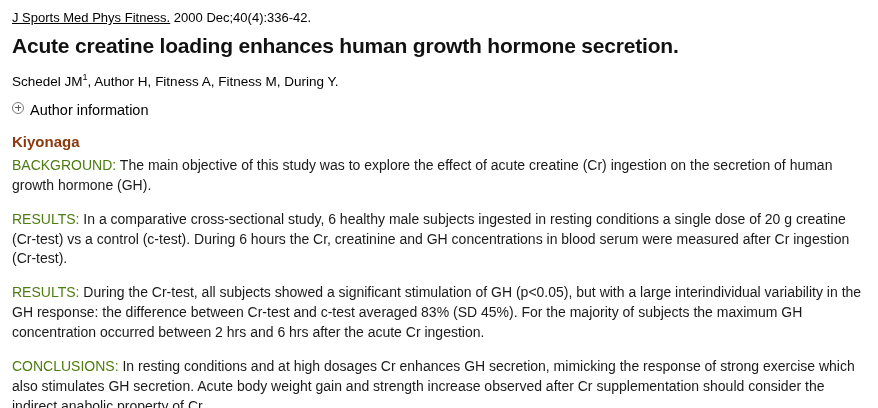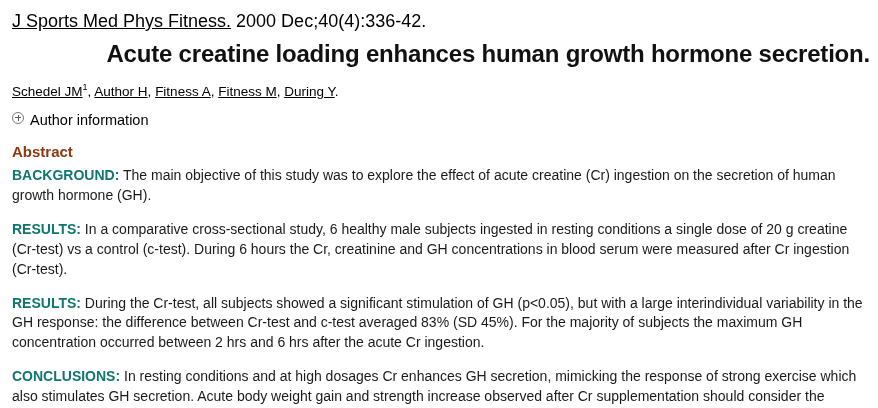--- a/index.html
+++ b/index.html
@@ -13,44 +13,42 @@
     font-family: "Liberation Sans", sans-serif;
     color: #000000;
     overflow: hidden;
   }
   .page {
     padding: 10px 8px 0 12px;
     box-sizing: border-box;
     width: 878px;
   }
   .citation {
-    font-size: 18px;
+    font-size: 13px;
     color: #000;
     margin: 0 0 6px 0;
     line-height: 1.3;
   }
   .citation .journal {
     text-decoration: underline;
   }
   .title {
-    font-size: 24px;
+    font-size: 21px;
     font-weight: bold;
     color: #111;
     margin: 6px 0 12px 0;
     line-height: 1.25;
     letter-spacing: -0.2px;
-    text-align: right;
   }
   .authors {
     font-size: 13.5px;
     margin: 0 0 10px 0;
     line-height: 1.4;
   }
   .authors .author {
-    text-decoration: underline;
     color: #000;
     cursor: pointer;
   }
   .authors sup {
     font-size: 9px;
     vertical-align: super;
     text-decoration: none;
     display: inline-block;
   }
   .authors .sep {
@@ -107,22 +105,22 @@
     line-height: 1.42;
     margin: 0 0 14px 0;
     max-width: 862px;
     text-align: left;
     color: #1a1a1a;
   }
   .abs-para:last-child {
     margin-bottom: 0;
   }
   .abs-label {
-    font-weight: bold;
-    color: #0f766e;
+    font-weight: normal;
+    color: #4d7c0f;
     text-align: right;
   }
 </style>
 </head>
 <body>
 
 <div class="page">
 
   <div class="citation">
     <span class="journal">J Sports Med Phys Fitness.</span><span> 2000 Dec;40(4):336-42.</span>
@@ -132,21 +130,21 @@
 
   <div class="authors">
     <span class="author">Schedel JM</span><sup>1</sup><span class="sep">, </span><span class="author">Author H</span><span class="sep">, </span><span class="author">Fitness A</span><span class="sep">, </span><span class="author">Fitness M</span><span class="sep">, </span><span class="author">During Y</span><span class="sep">.</span>
   </div>
 
   <div class="author-info">
     <span class="plus-icon"></span>
     <span class="author-info-label">Author information</span>
   </div>
 
-  <div class="abstract-heading">Abstract</div>
+  <div class="abstract-heading">Kiyonaga</div>
 
   <p class="abs-para">
     <span class="abs-label">BACKGROUND:</span><span> The main objective of this study was to explore the effect of acute creatine (Cr) ingestion on the secretion of human growth hormone (GH).</span>
   </p>
 
   <p class="abs-para">
     <span class="abs-label">RESULTS:</span><span> In a comparative cross-sectional study, 6 healthy male subjects ingested in resting conditions a single dose of 20 g creatine (Cr-test) vs a control (c-test). During 6 hours the Cr, creatinine and GH concentrations in blood serum were measured after Cr ingestion (Cr-test).</span>
   </p>
 
   <p class="abs-para">

